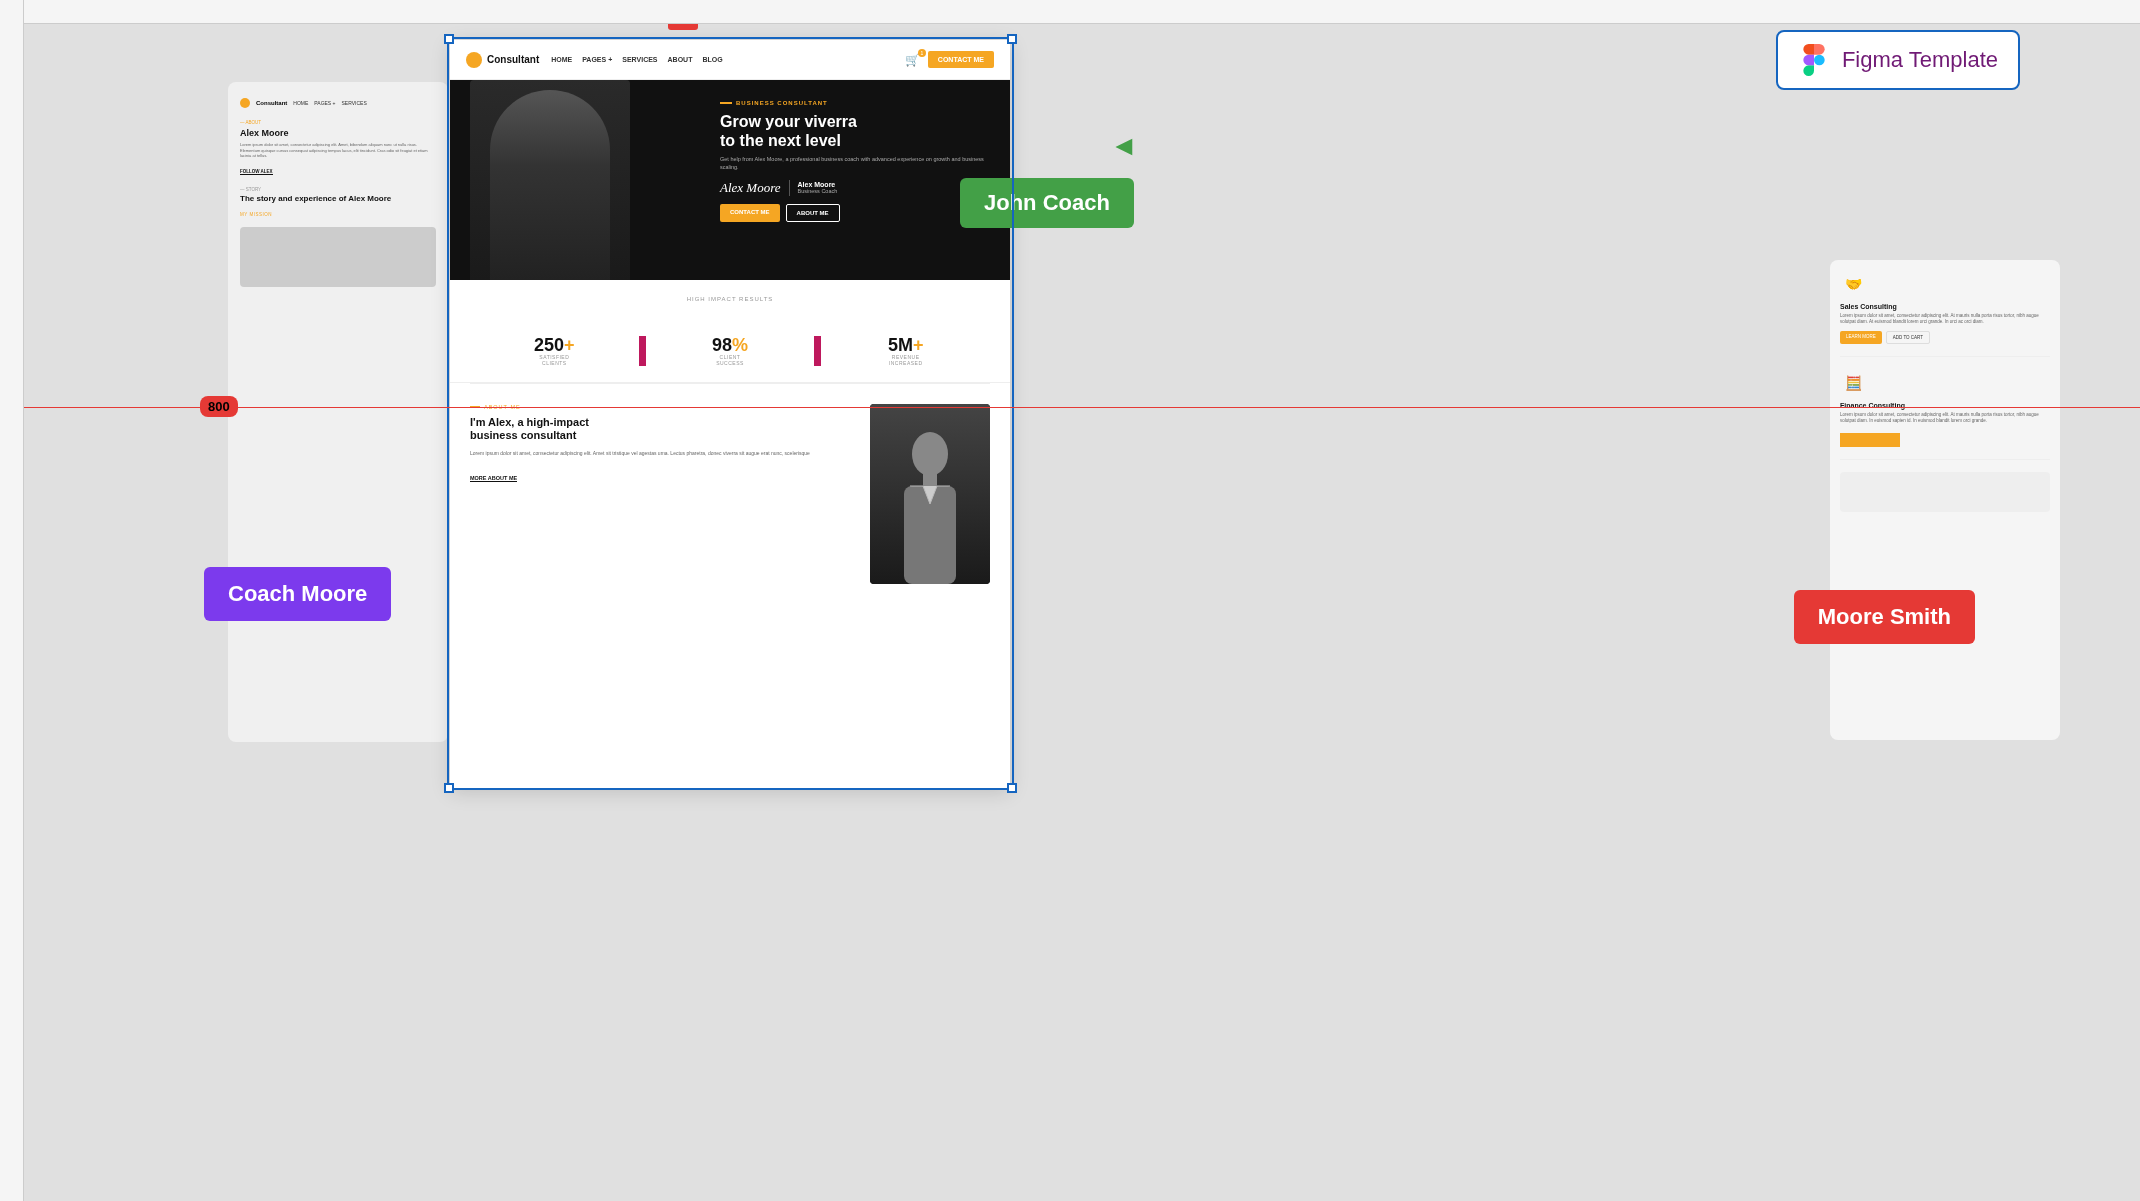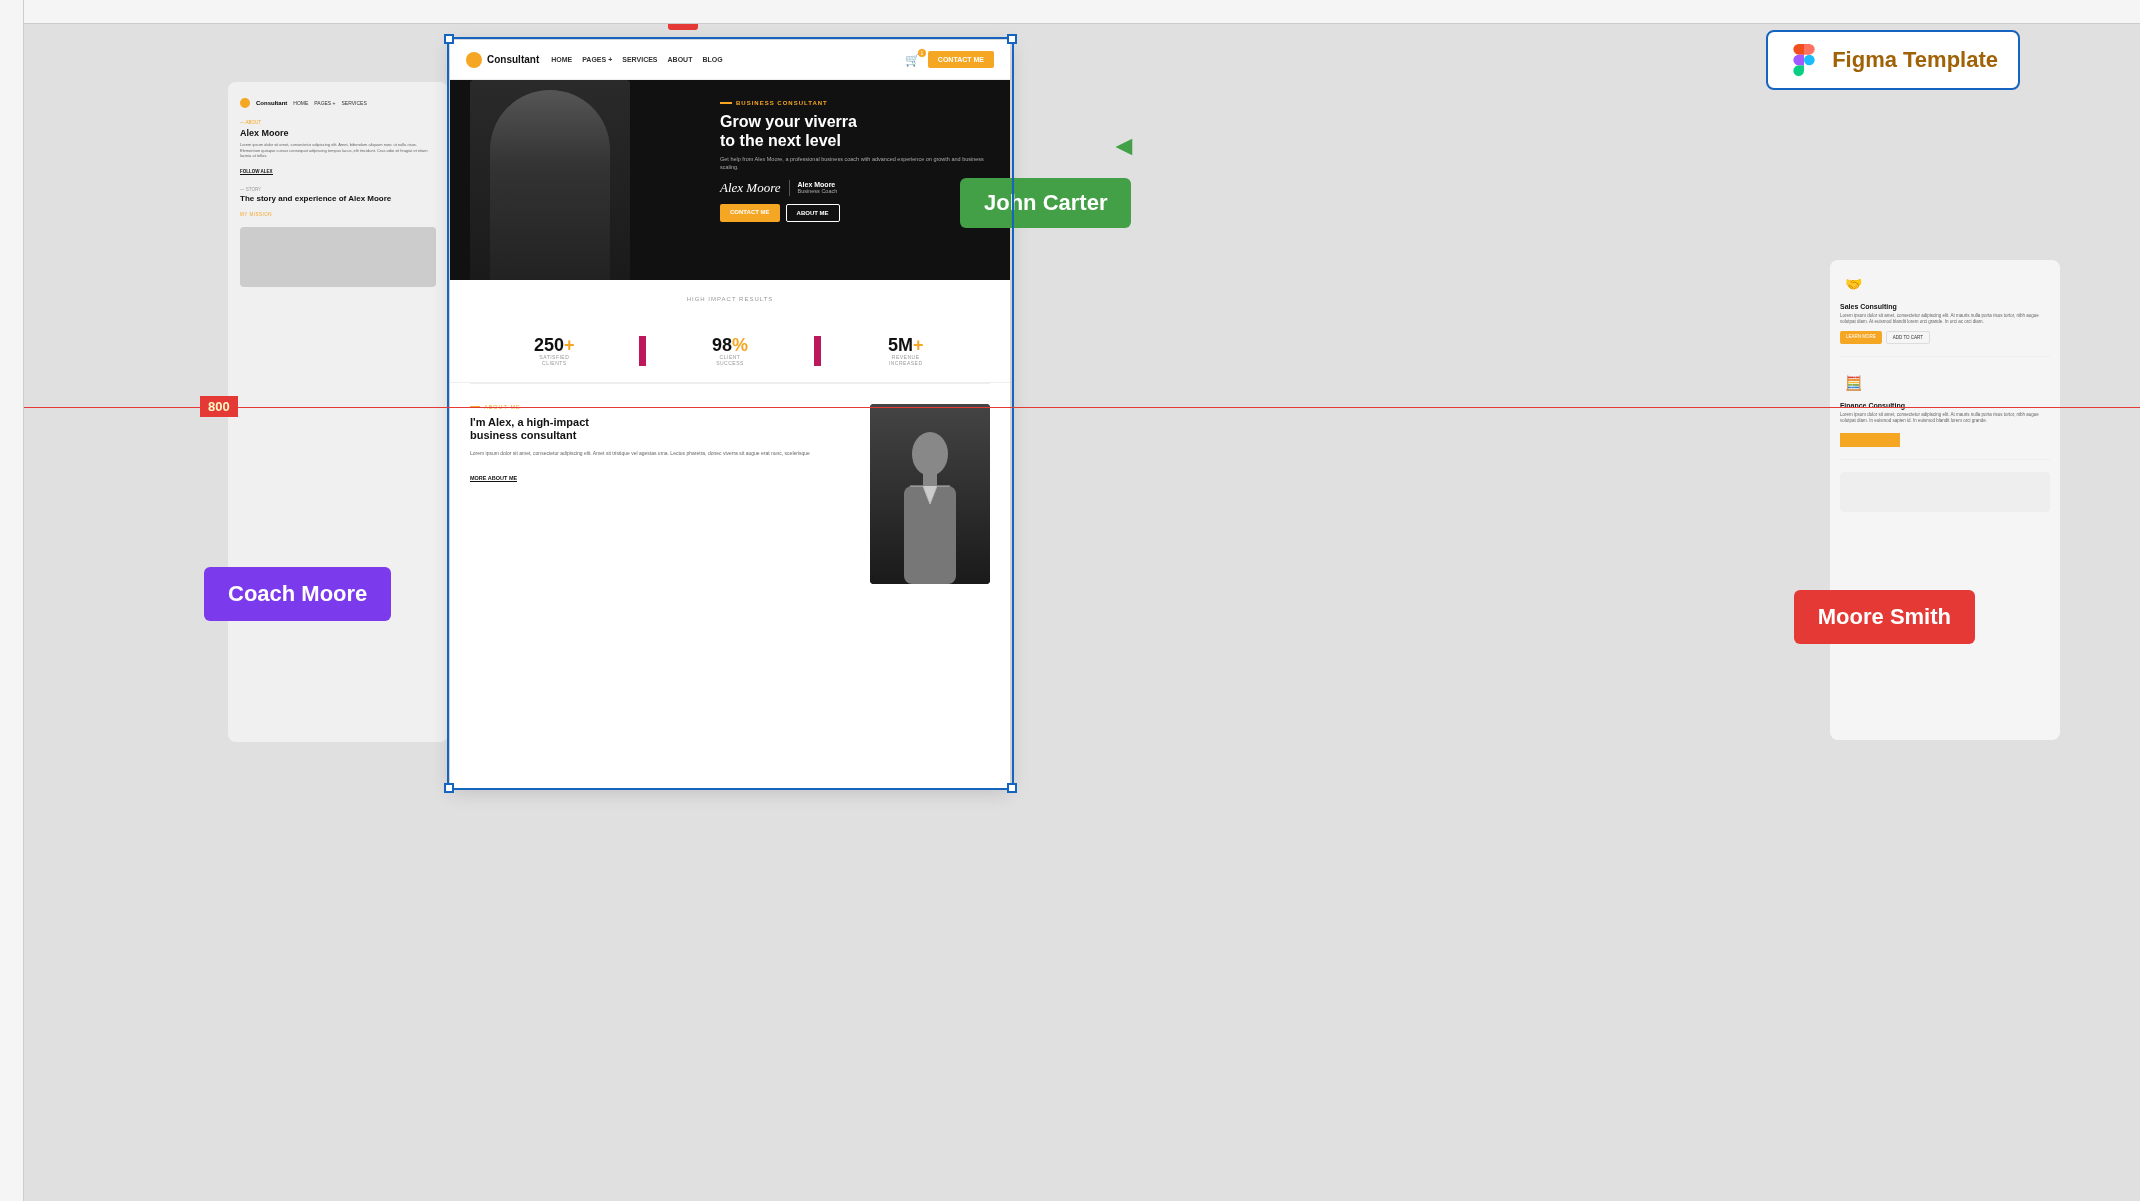--- a/index.html
+++ b/index.html
@@ -46,25 +46,25 @@
       background: #e53935;
       z-index: 900;
     }
 
     
     .badge-800 {
       position: absolute;
       top: 396px;
       left: 200px;
       background: #e53935;
-      color: #fef9c3;
+      color: #000000;
       font-size: 13px;
       font-weight: bold;
       padding: 3px 8px;
-      border-radius: 0;
+      border-radius: 8px;
       z-index: 901;
     }
 
     
     .badge-60 {
       position: absolute;
       top: 9px;
       left: 668px;
       background: #e53935;
       color: #fff;
@@ -112,22 +112,22 @@
       gap: 12px;
       z-index: 700;
     }
     .figma-logo {
       width: 32px;
       height: 32px;
       flex-shrink: 0;
     }
     .figma-label {
       font-size: 22px;
-      font-weight: bold;
-      color: #a16207;
+      font-weight: normal;
+      color: #701a75;
     }
 
     
     .badge-john {
       position: absolute;
       top: 178px;
       left: 960px;
       background: #43a047;
       color: #fff;
       font-size: 22px;
@@ -699,21 +699,21 @@
   <svg class="figma-logo" viewBox="0 0 38 57" xmlns="http://www.w3.org/2000/svg">
     <path d="M19 28.5a9.5 9.5 0 1 1 19 0 9.5 9.5 0 0 1-19 0z" fill="#1ABCFE"></path>
     <path d="M0 47.5A9.5 9.5 0 0 1 9.5 38H19v9.5a9.5 9.5 0 0 1-19 0z" fill="#0ACF83"></path>
     <path d="M19 0v19h9.5a9.5 9.5 0 0 0 0-19H19z" fill="#FF7262"></path>
     <path d="M0 9.5A9.5 9.5 0 0 0 9.5 19H19V0H9.5A9.5 9.5 0 0 0 0 9.5z" fill="#F24E1E"></path>
     <path d="M0 28.5A9.5 9.5 0 0 0 9.5 38H19V19H9.5A9.5 9.5 0 0 0 0 28.5z" fill="#A259FF"></path>
   </svg>
   <span class="figma-label">Figma Template</span>
 </div>
 
-<div class="badge-john">John Carter</div>
+<div class="badge-john">John Coach</div>
 
 <div class="cursor-arrow">◄</div>
 
 <div class="badge-sophie">Coach Moore</div>
 
 <div class="badge-andrew">Moore Smith</div>
 
 <div class="left-card">
   <div class="left-card-inner">
 

